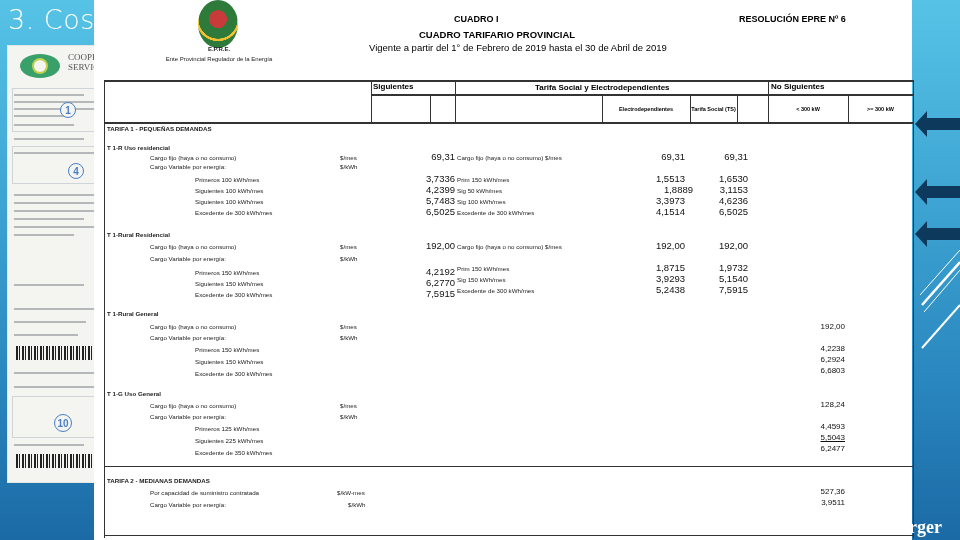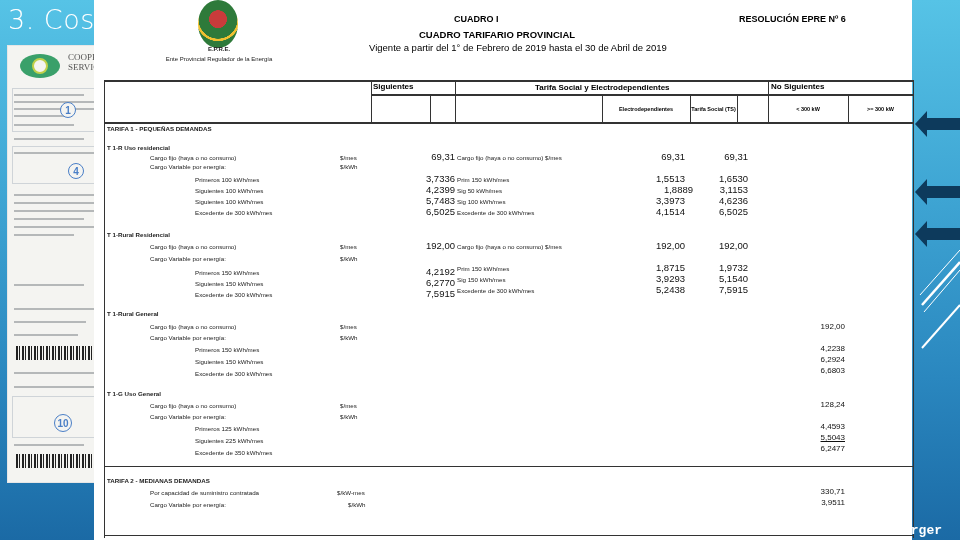--- a/index.html
+++ b/index.html
@@ -2,21 +2,21 @@
 <html><head>
 <meta charset="utf-8">
 <style>
   html,body{margin:0;padding:0;}
   body{width:960px;height:540px;overflow:hidden;position:relative;
     background:linear-gradient(180deg,#56c3e6 0%,#3fa6d4 35%,#2a87bf 70%,#1b6aa5 100%);
     font-family:"Liberation Sans",sans-serif;}
   .slide-title{position:absolute;left:8px;top:4px;font-size:27px;color:#ffffff;
     font-family:"DejaVu Sans",sans-serif;font-weight:300;letter-spacing:0.5px;}
   .title-bar{position:absolute;left:0;top:0;width:960px;height:44px;}
-  .footer-text{position:absolute;right:18px;bottom:2px;color:#fff;font-weight:bold;font-size:13px;font-family:Liberation Mono, monospace;}
+  .footer-text{position:absolute;right:18px;bottom:2px;color:#fff;font-weight:bold;font-size:18px;font-family:Liberation Serif, serif;}
   .deco-lines{position:absolute;right:0;top:220px;width:50px;height:130px;}
   .arrow{position:absolute;left:915px;width:45px;height:26px;}
   
   .bill{position:absolute;left:8px;top:46px;width:100px;height:436px;background:#f4f4f1;
     box-shadow:0 0 0 1px #e6e6e6;overflow:hidden;}
   .bill .logo{position:absolute;left:12px;top:8px;width:40px;height:24px;border-radius:50%;background:#3aa06a;}
   .bill .logo:after{content:"";position:absolute;left:12px;top:4px;width:16px;height:16px;border-radius:50%;background:#f4f4f1;border:2px solid #c0d04a;box-sizing:border-box;}
   .bill .coop{position:absolute;left:60px;top:6px;font-family:"Liberation Serif",serif;font-size:9px;color:#555;line-height:10px;}
   .bill .txtline{position:absolute;left:6px;height:2px;background:#8a8f95;opacity:.6;}
   .bill .box{position:absolute;left:4px;width:92px;border:1px solid #cfd4d8;}
@@ -204,21 +204,21 @@
       <div class="t" style="left:90px;top:357px;">Siguientes 225 kWh/mes</div>
       <div class="vs" style="left:690px;top:353px;text-decoration:underline;">5,5043</div>
       <div class="t" style="left:90px;top:369px;">Excedente de 350 kWh/mes</div>
       <div class="vs" style="left:690px;top:364px;">6,2477</div>
 
       <div class="hline" style="left:0;top:386px;width:808px;height:1px;"></div>
 
       <div class="t tb" style="left:2px;top:397px;">TARIFA 2 - MEDIANAS DEMANDAS</div>
       <div class="t" style="left:45px;top:409px;">Por capacidad de suministro contratada</div>
       <div class="t" style="left:232px;top:409px;">$/kW-mes</div>
-      <div class="vs" style="left:690px;top:407px;">330,71</div>
+      <div class="vs" style="left:690px;top:407px;">527,36</div>
       <div class="t" style="left:45px;top:421px;">Cargo Variable por energía:</div>
       <div class="t" style="left:243px;top:421px;">$/kWh</div>
       <div class="vs" style="left:690px;top:418px;">3,9511</div>
 
       <div class="hline" style="left:0;top:455px;width:808px;height:1px;"></div>
     </div>
   </div>
 </div>
 
 <svg class="arrow" style="top:111px;" viewBox="0 0 45 26">

